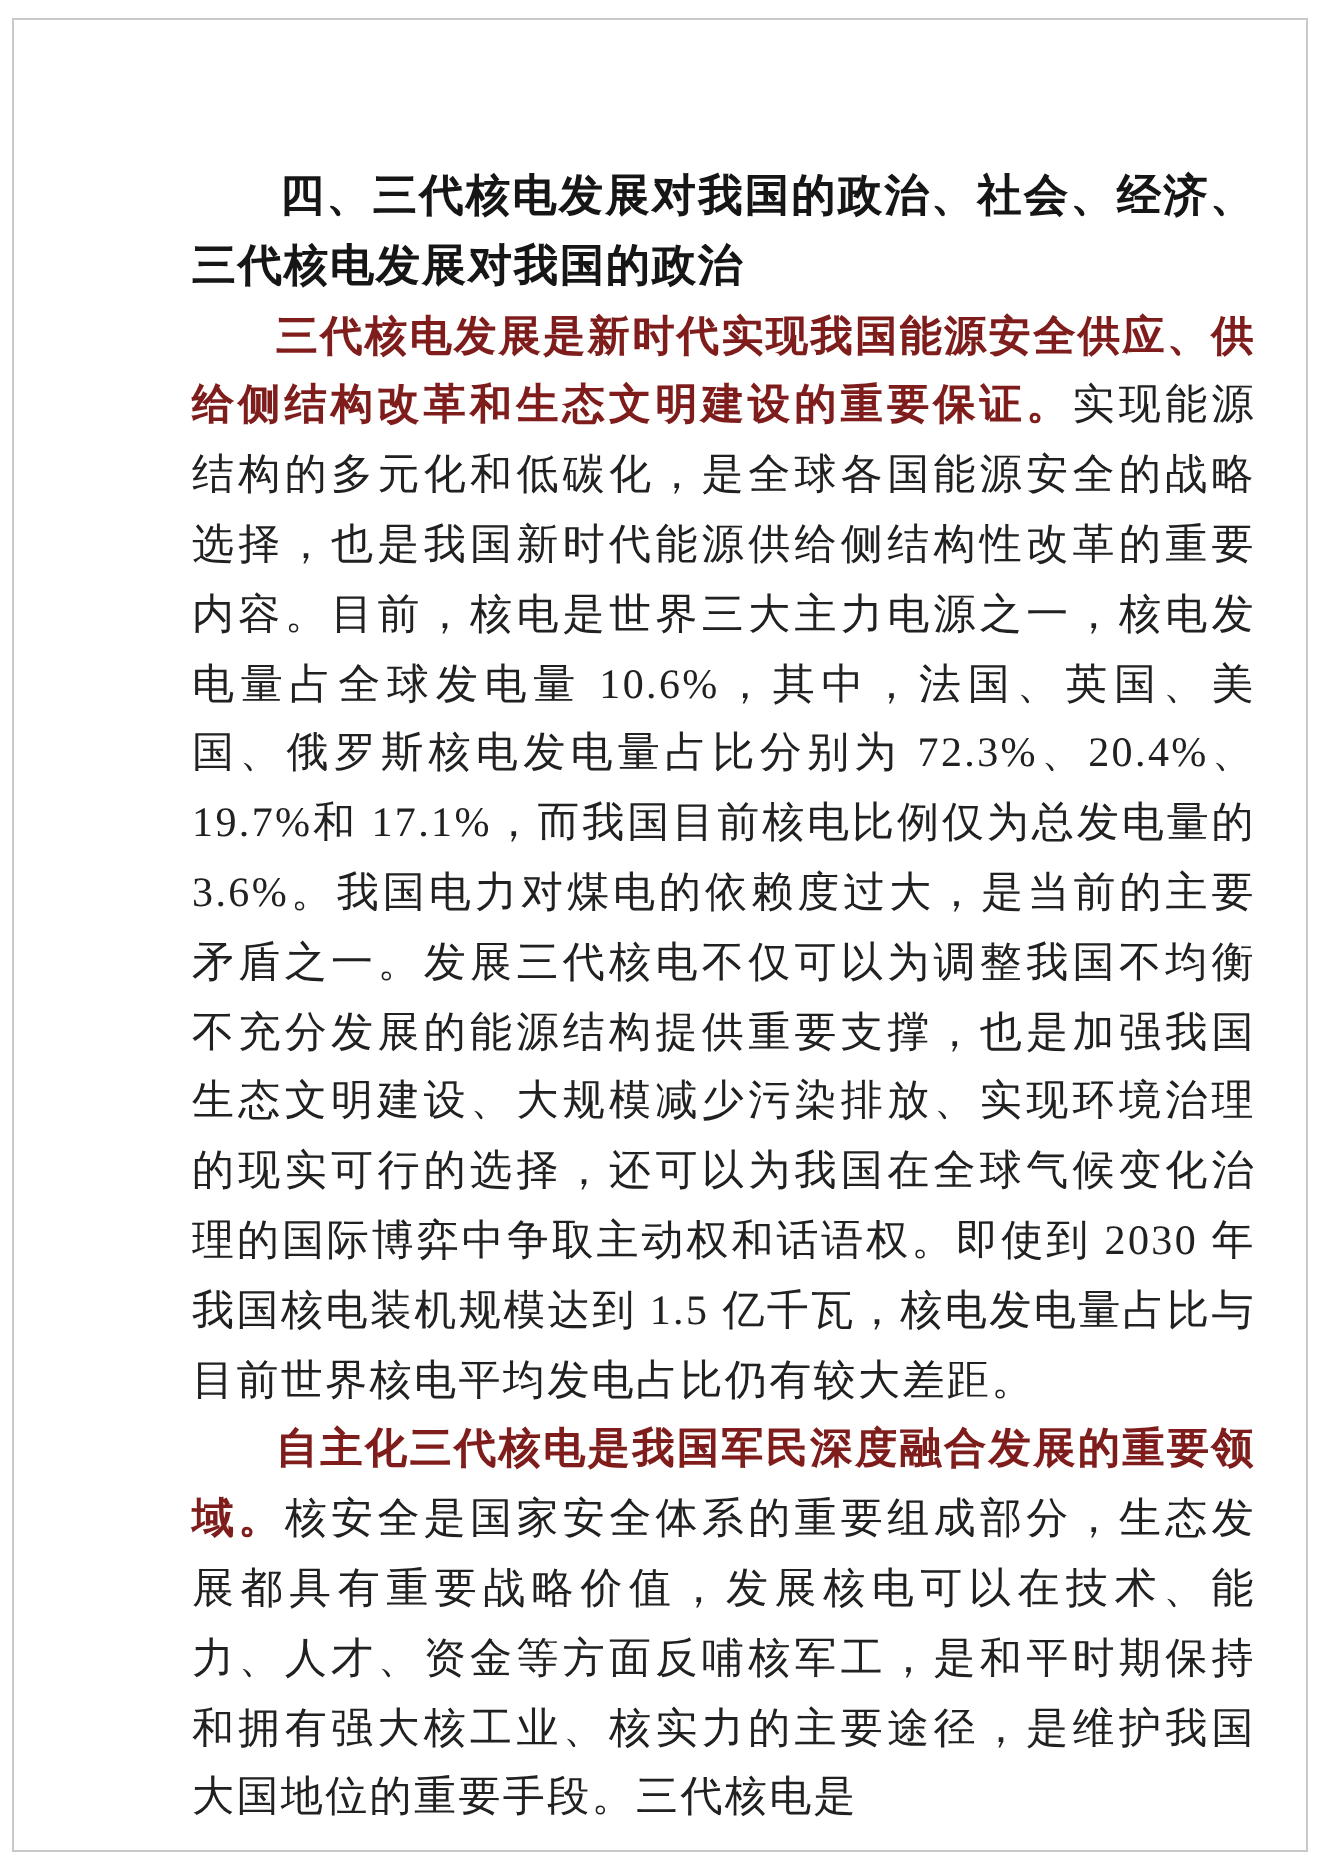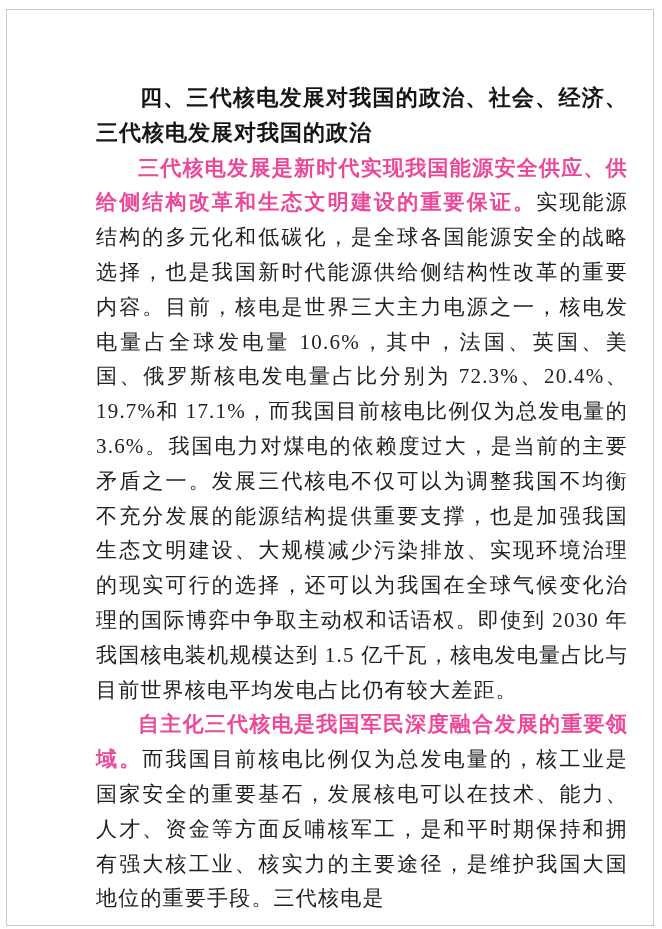--- a/index.html
+++ b/index.html
@@ -49,27 +49,27 @@
     font-size: 21px;
     line-height: 34.8px;
     color: #212121;
     text-indent: 2em;
     text-align: justify;
     letter-spacing: 1.2px;
     text-justify: inter-ideograph;
   }
   .doc-paragraph b {
     font-weight: 700;
-    color: #ec4899;
+    color: #7f1d1d;
   }
 </style>
 </head>
 <body>
 
 <div class="page-frame"></div>
 
 <main class="content">
   <h1 class="doc-heading">四、三代核电发展对我国的政治、社会、经济、三代核电发展对我国的政治</h1>
 
   <p class="doc-paragraph"><b>三代核电发展是新时代实现我国能源安全供应、供给侧结构改革和生态文明建设的重要保证。</b><span>实现能源结构的多元化和低碳化，是全球各国能源安全的战略选择，也是我国新时代能源供给侧结构性改革的重要内容。目前，核电是世界三大主力电源之一，核电发电量占全球发电量 10.6%，其中，法国、英国、美国、俄罗斯核电发电量占比分别为 72.3%、20.4%、19.7%和 17.1%，而我国目前核电比例仅为总发电量的 3.6%。我国电力对煤电的依赖度过大，是当前的主要矛盾之一。发展三代核电不仅可以为调整我国不均衡不充分发展的能源结构提供重要支撑，也是加强我国生态文明建设、大规模减少污染排放、实现环境治理的现实可行的选择，还可以为我国在全球气候变化治理的国际博弈中争取主动权和话语权。即使到 2030 年我国核电装机规模达到 1.5 亿千瓦，核电发电量占比与目前世界核电平均发电占比仍有较大差距。</span></p>
 
-  <p class="doc-paragraph"><b>自主化三代核电是我国军民深度融合发展的重要领域。</b><span>而我国目前核电比例仅为总发电量的，核工业是国家安全的重要基石，发展核电可以在技术、能力、人才、资金等方面反哺核军工，是和平时期保持和拥有强大核工业、核实力的主要途径，是维护我国大国地位的重要手段。三代核电是</span></p>
+  <p class="doc-paragraph"><b>自主化三代核电是我国军民深度融合发展的重要领域。</b><span>核安全是国家安全体系的重要组成部分，生态发展都具有重要战略价值，发展核电可以在技术、能力、人才、资金等方面反哺核军工，是和平时期保持和拥有强大核工业、核实力的主要途径，是维护我国大国地位的重要手段。三代核电是</span></p>
 </main>
 
 </body></html>

